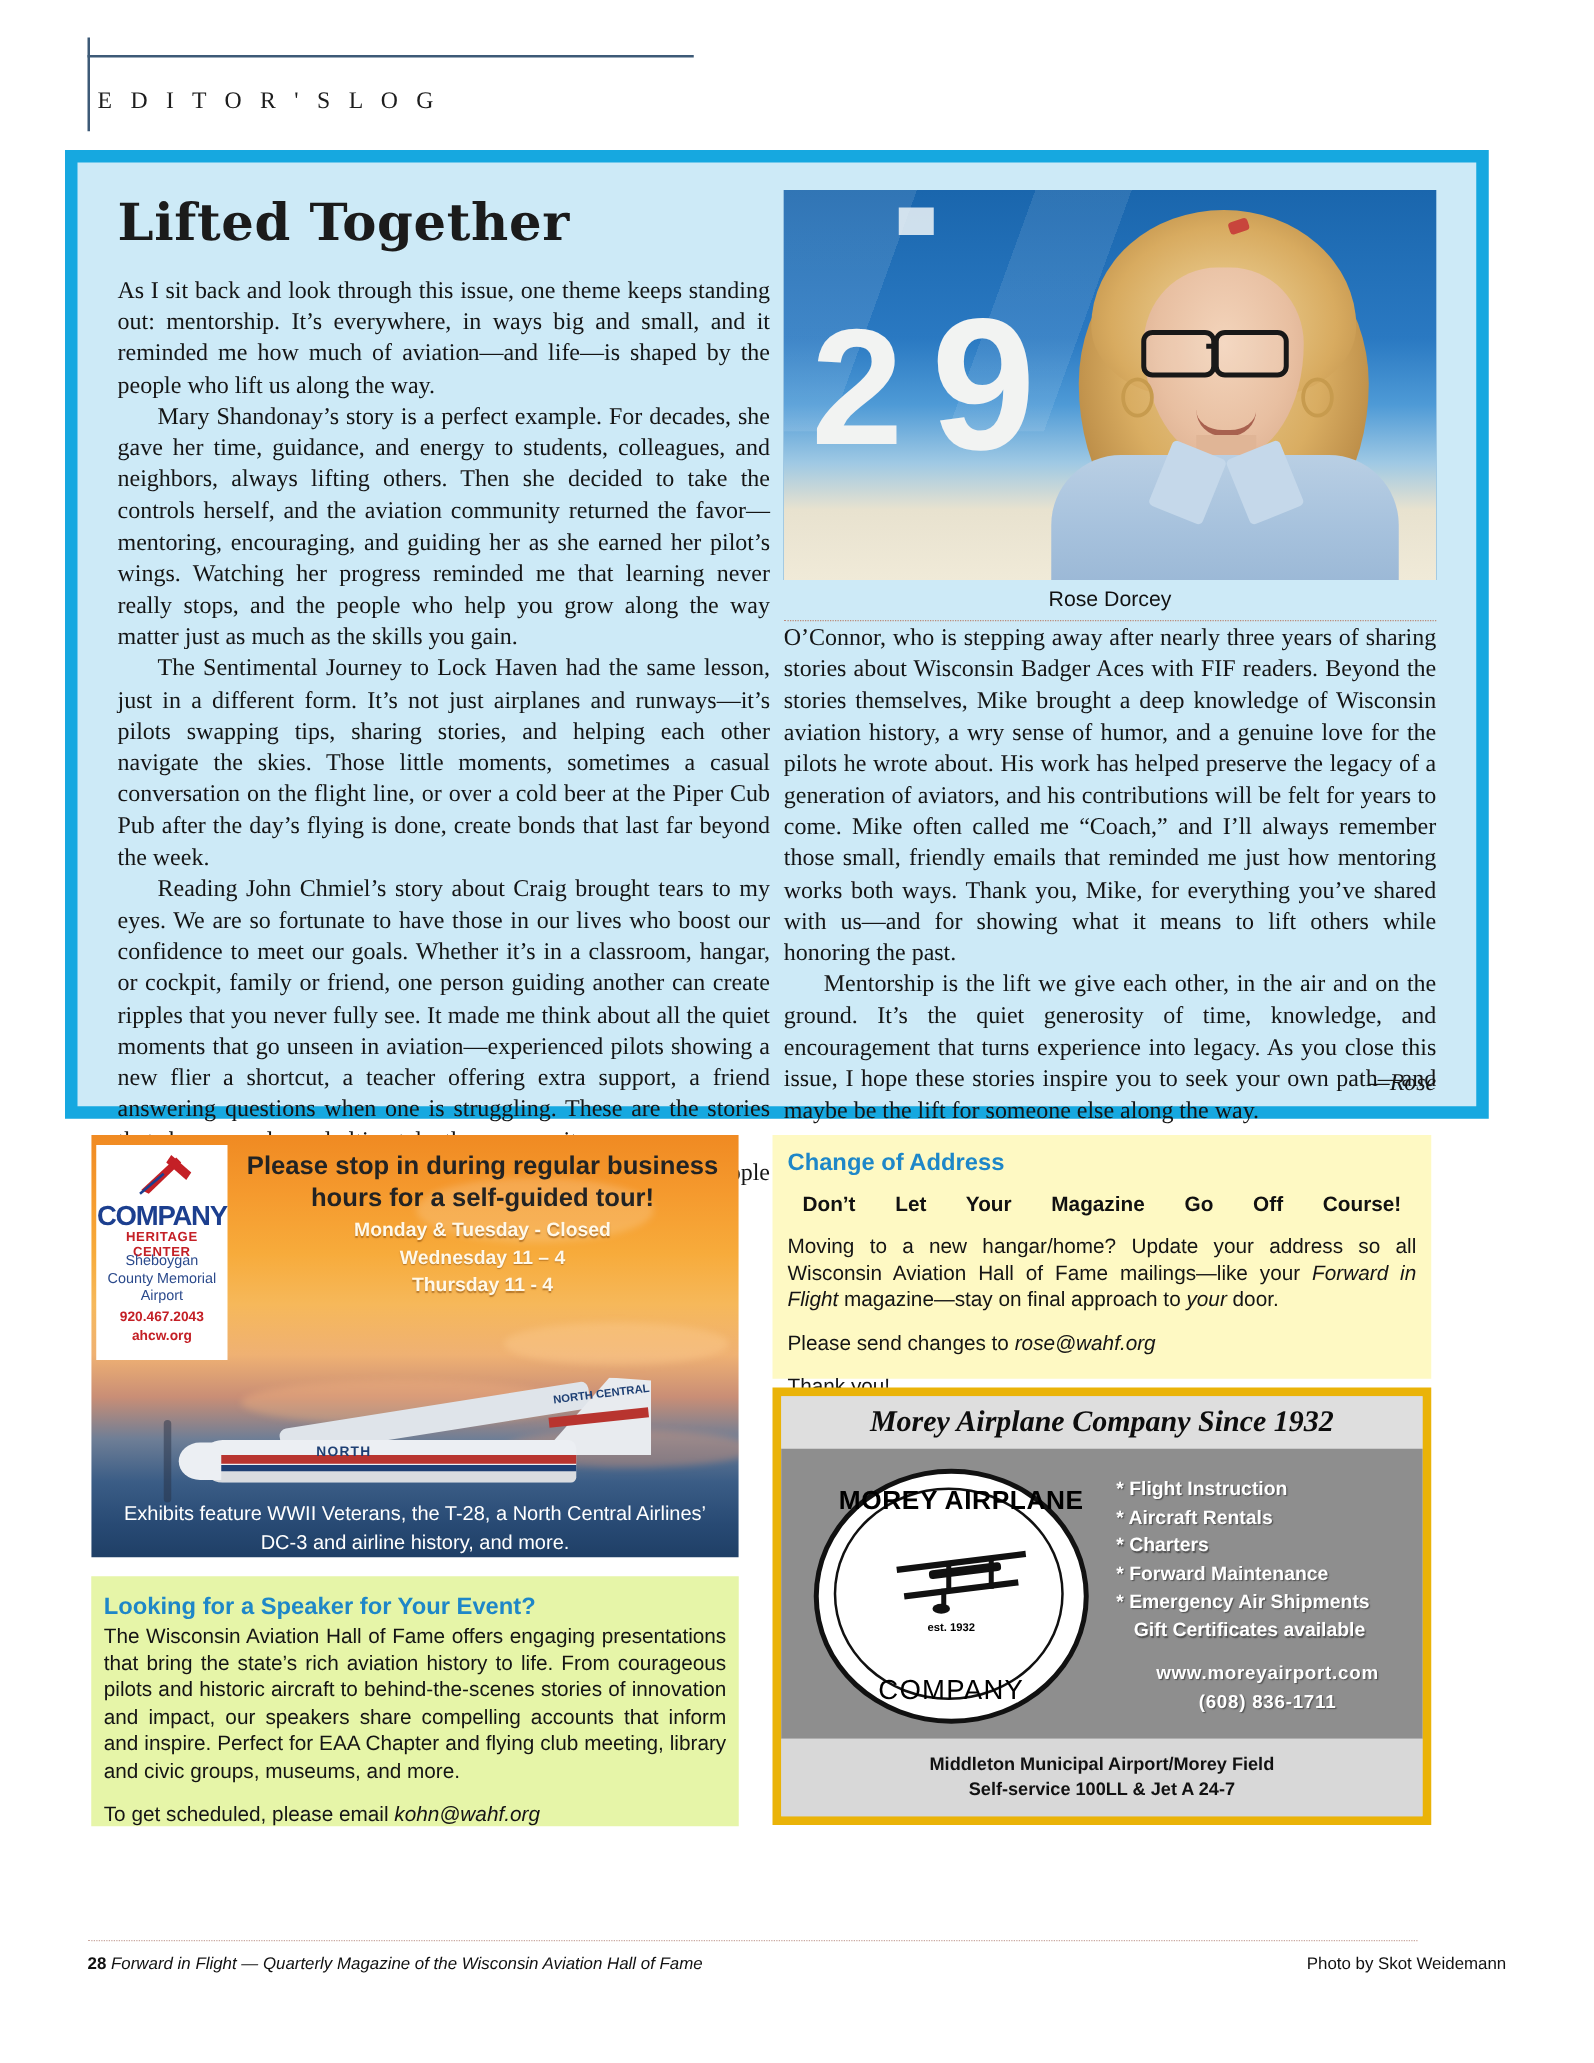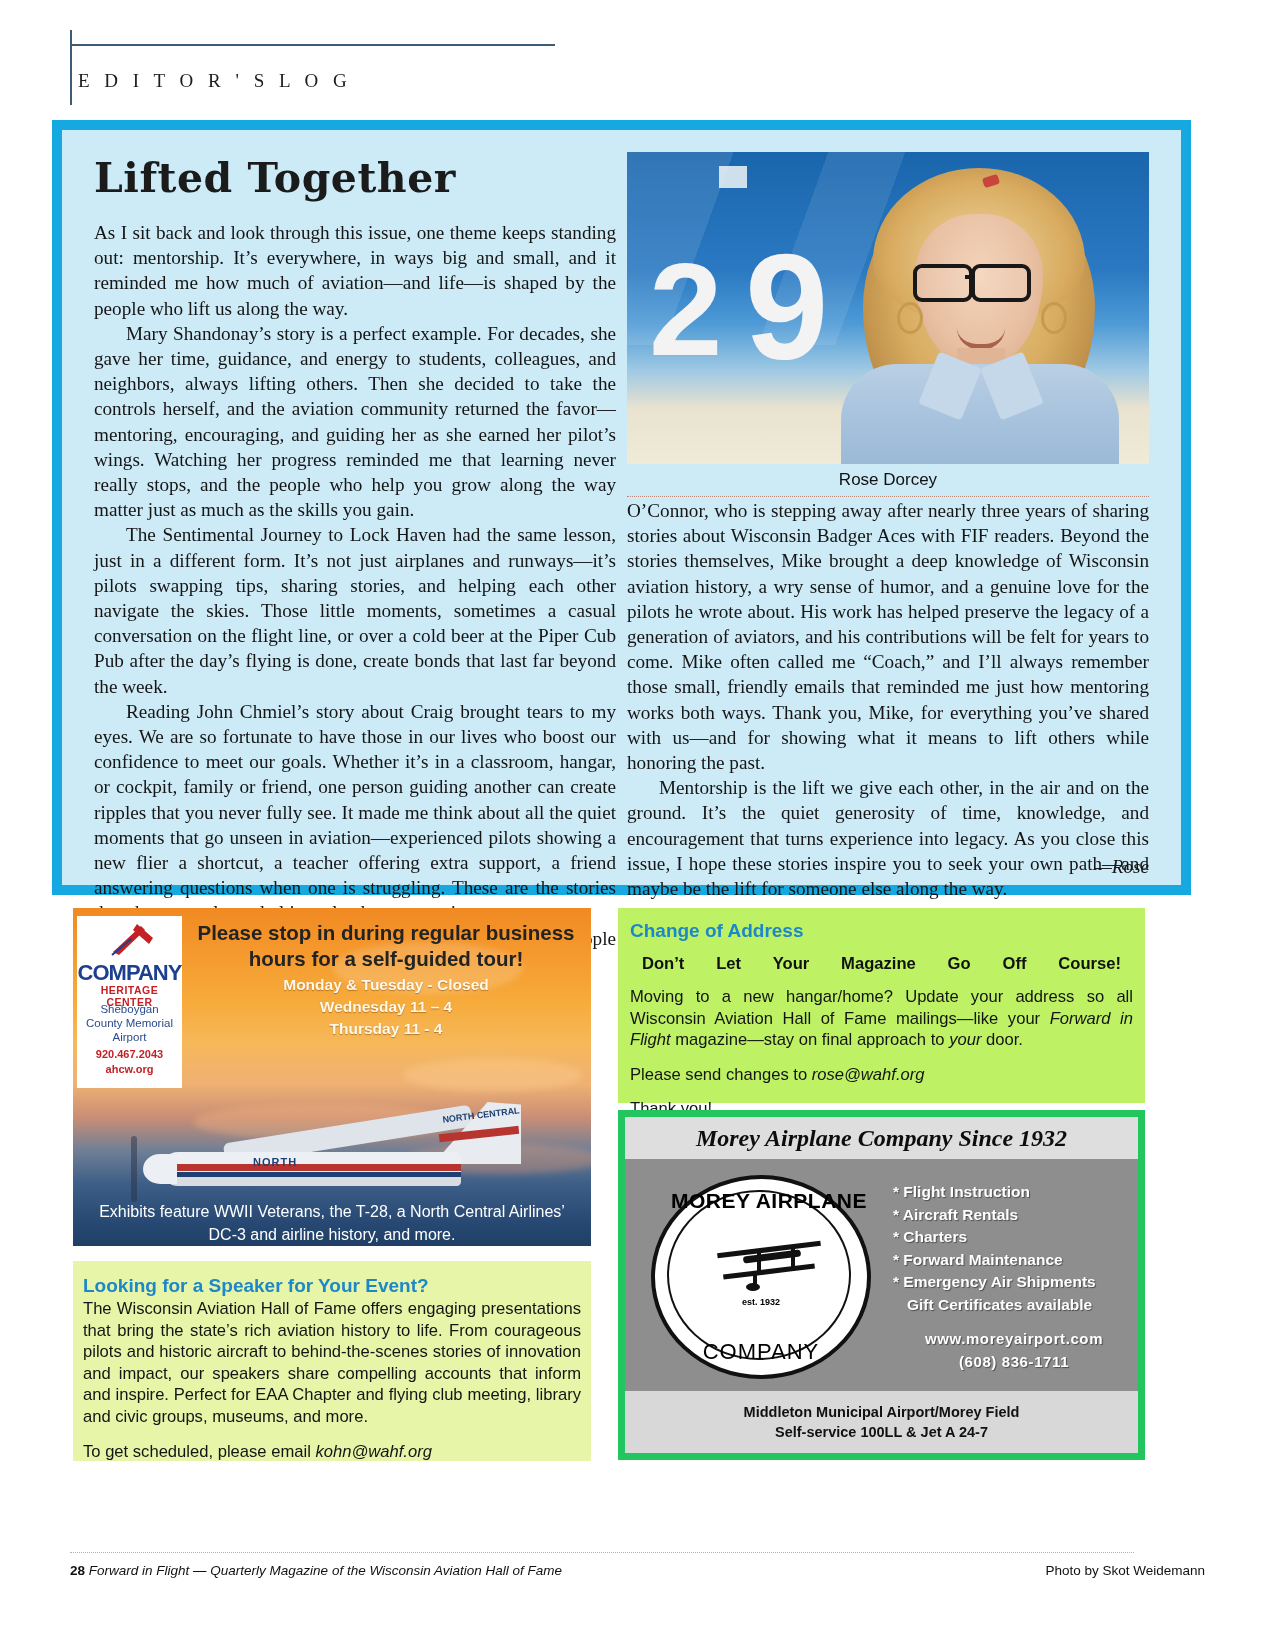--- a/index.html
+++ b/index.html
@@ -163,33 +163,33 @@
   
   .speaker{position:absolute;left:73px;top:1261px;width:518px;height:200px;background:#e6f5a8;
       box-sizing:border-box;padding:14px 10px 10px 10px;}
   .spk-h{font-family:"Liberation Sans",sans-serif;font-weight:bold;font-size:19px;color:#1e87c8;margin:0 0 1px 0;}
   .spk-b{font-family:"Liberation Sans",sans-serif;font-size:16.6px;line-height:21.5px;color:#141414;
       text-align:justify;margin:0;}
   .spk-e{font-family:"Liberation Sans",sans-serif;font-size:16.6px;line-height:21.5px;color:#141414;margin:14px 0 0 0;}
   .spk-e i{font-style:italic;}
 
   
-  .coa{position:absolute;left:618px;top:908px;width:527px;height:195px;background:#bef264;
+  .coa{position:absolute;left:618px;top:908px;width:527px;height:195px;background:#fef9c3;
       box-sizing:border-box;padding:12px 12px 10px 12px;}
   .coa-h{font-family:"Liberation Sans",sans-serif;font-weight:bold;font-size:19px;color:#1e87c8;margin:0 0 1px 0;}
   .coa-sub{font-family:"Liberation Sans",sans-serif;font-weight:bold;font-size:16.6px;color:#111;
       margin:12px;text-align:justify;text-align-last:justify;}
   .coa-b{font-family:"Liberation Sans",sans-serif;font-size:16.6px;line-height:21.5px;color:#141414;
       text-align:justify;margin:0;}
   .coa-p{font-family:"Liberation Sans",sans-serif;font-size:16.6px;line-height:21.5px;color:#141414;margin:13px 0 0 0;}
   .coa-p i{font-style:italic;}
 
   
   .morey{position:absolute;left:618px;top:1110px;width:527px;height:350px;
-      background:#22c55e;box-sizing:border-box;padding:7px;}
+      background:#eab308;box-sizing:border-box;padding:7px;}
   .morey-in{width:100%;height:100%;background:#d8d8d8;position:relative;box-sizing:border-box;}
   .morey-h{position:absolute;left:0;top:0;width:100%;height:42px;background:#dedede;
       display:flex;align-items:center;justify-content:center;
       font-family:"Liberation Serif",serif;font-weight:bold;font-style:italic;font-size:24px;color:#0d0d0d;}
   .morey-body{position:absolute;left:0;top:42px;width:100%;height:232px;background:#8e8e8e;}
   .morey-foot{position:absolute;left:0;top:274px;width:100%;bottom:0;background:#d8d8d8;
       display:flex;flex-direction:column;align-items:center;justify-content:center;
       font-family:"Liberation Sans",sans-serif;font-weight:bold;font-size:14.5px;color:#111;line-height:20px;text-align:center;}
   .seal{position:absolute;left:26px;top:16px;width:212px;height:196px;border-radius:50%;
       background:#fff;border:4px solid #111;}

